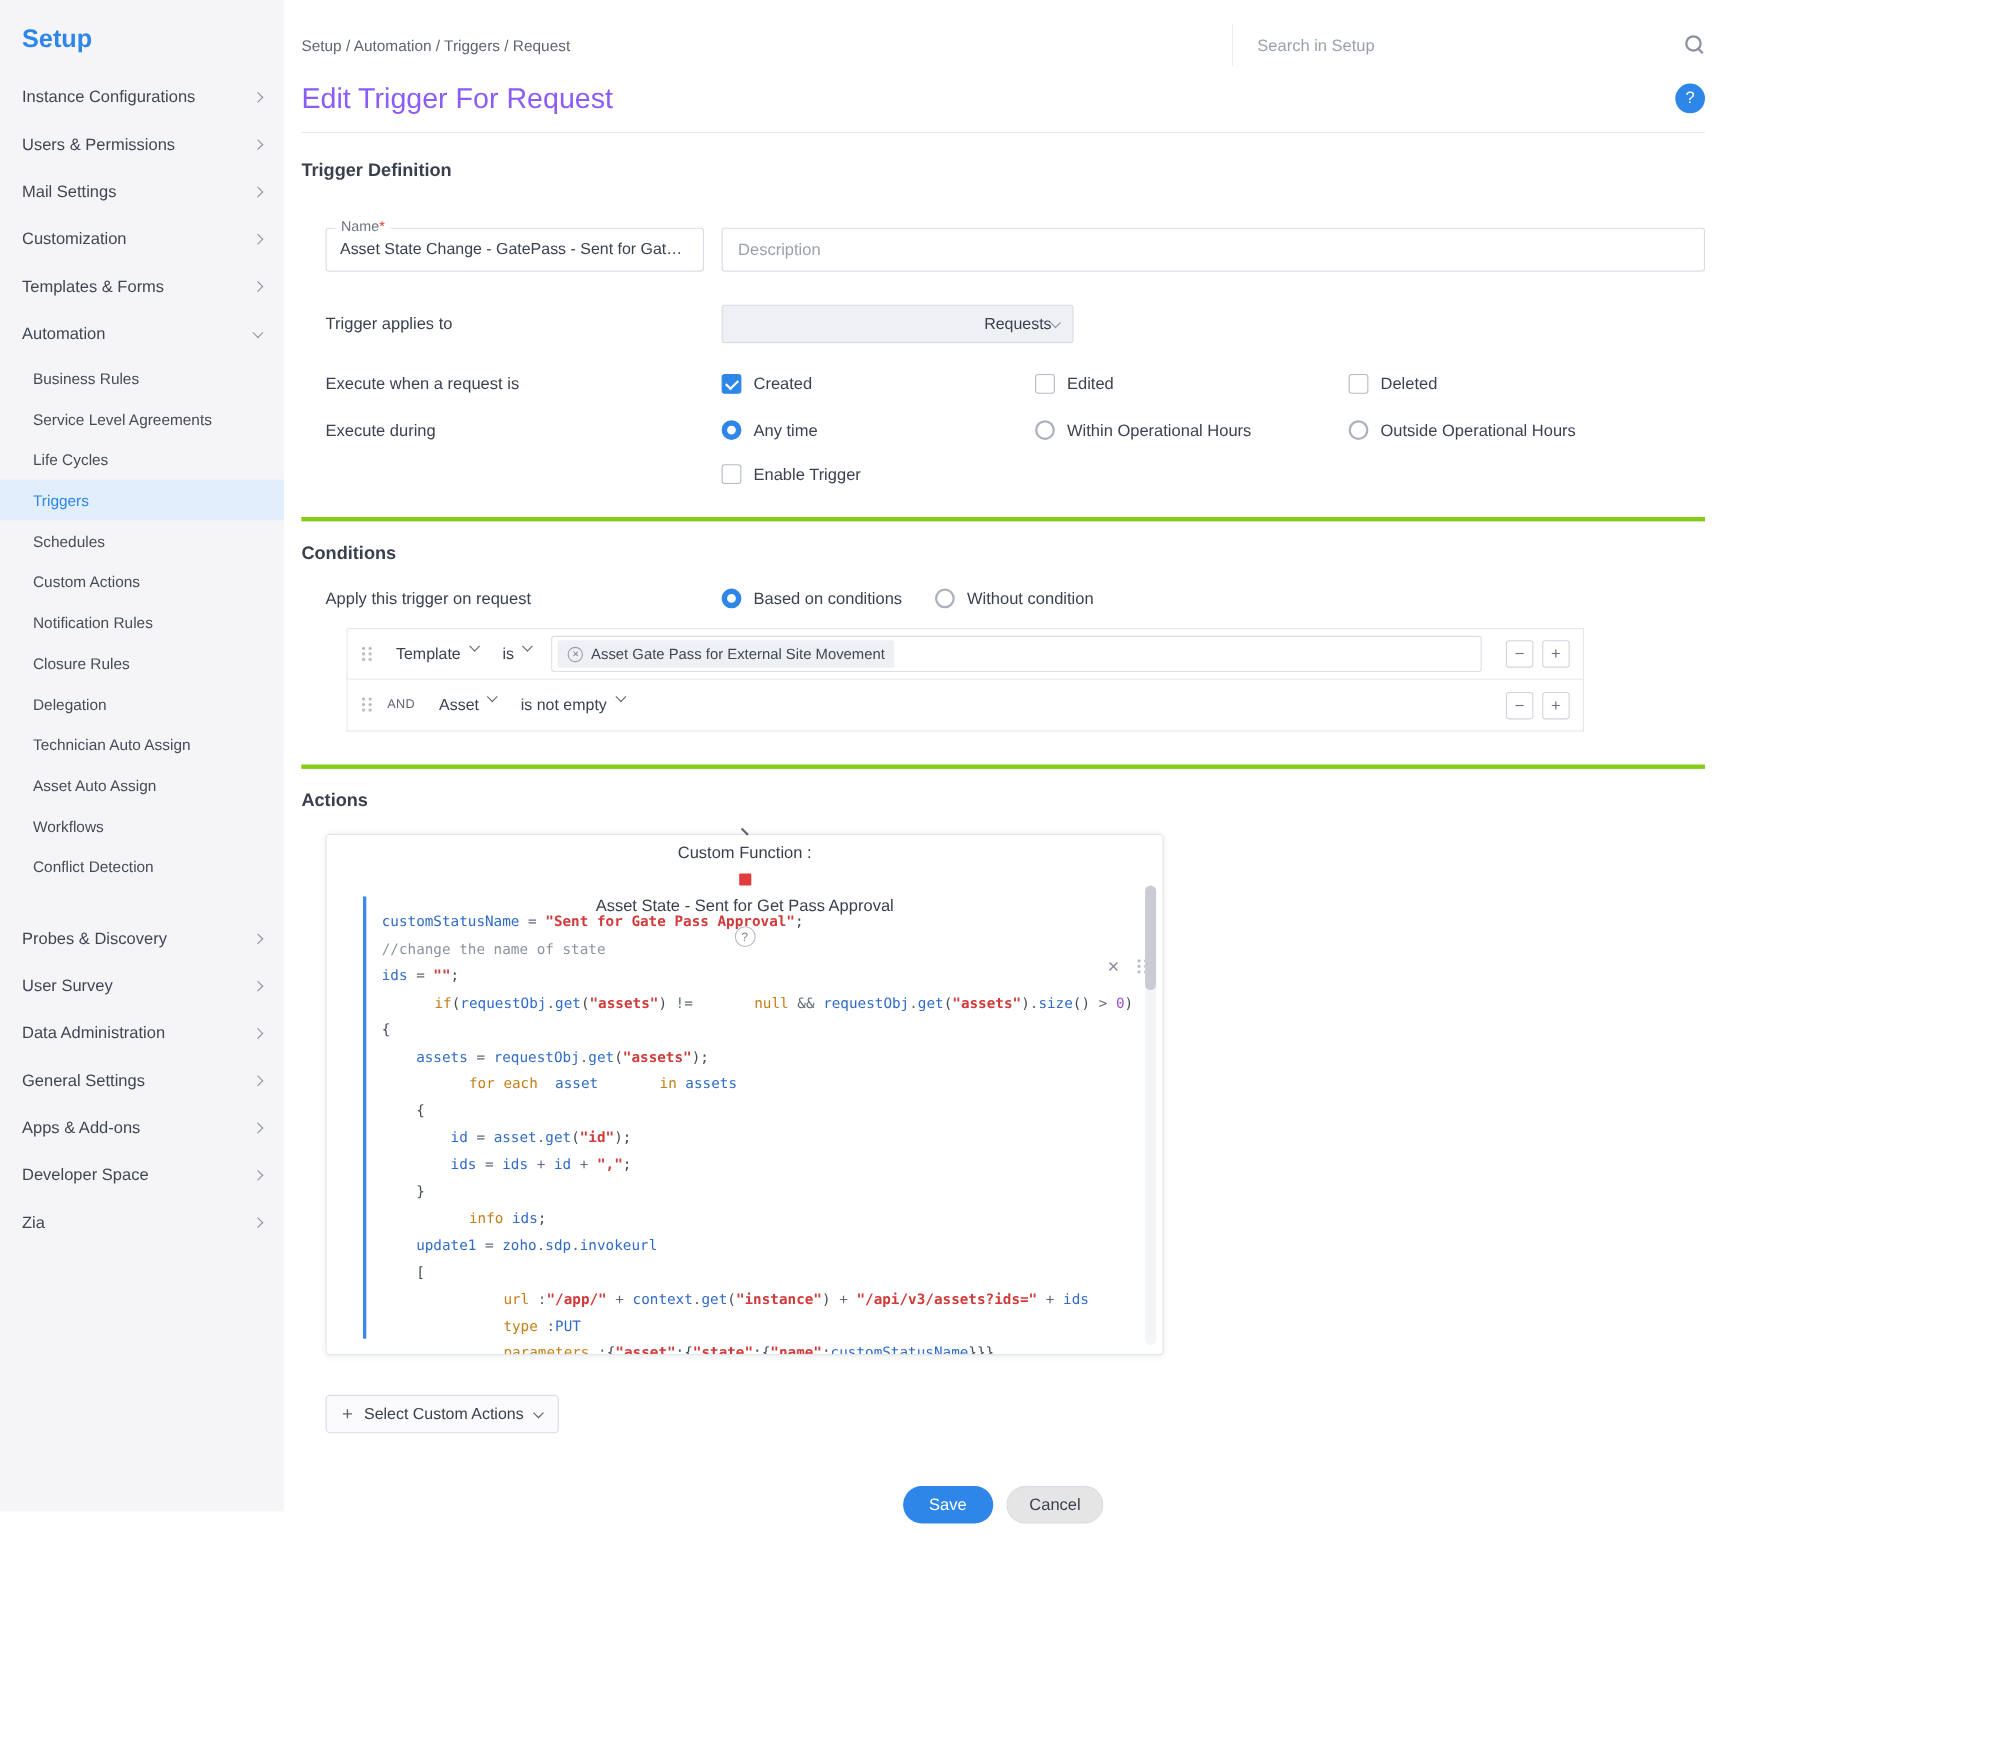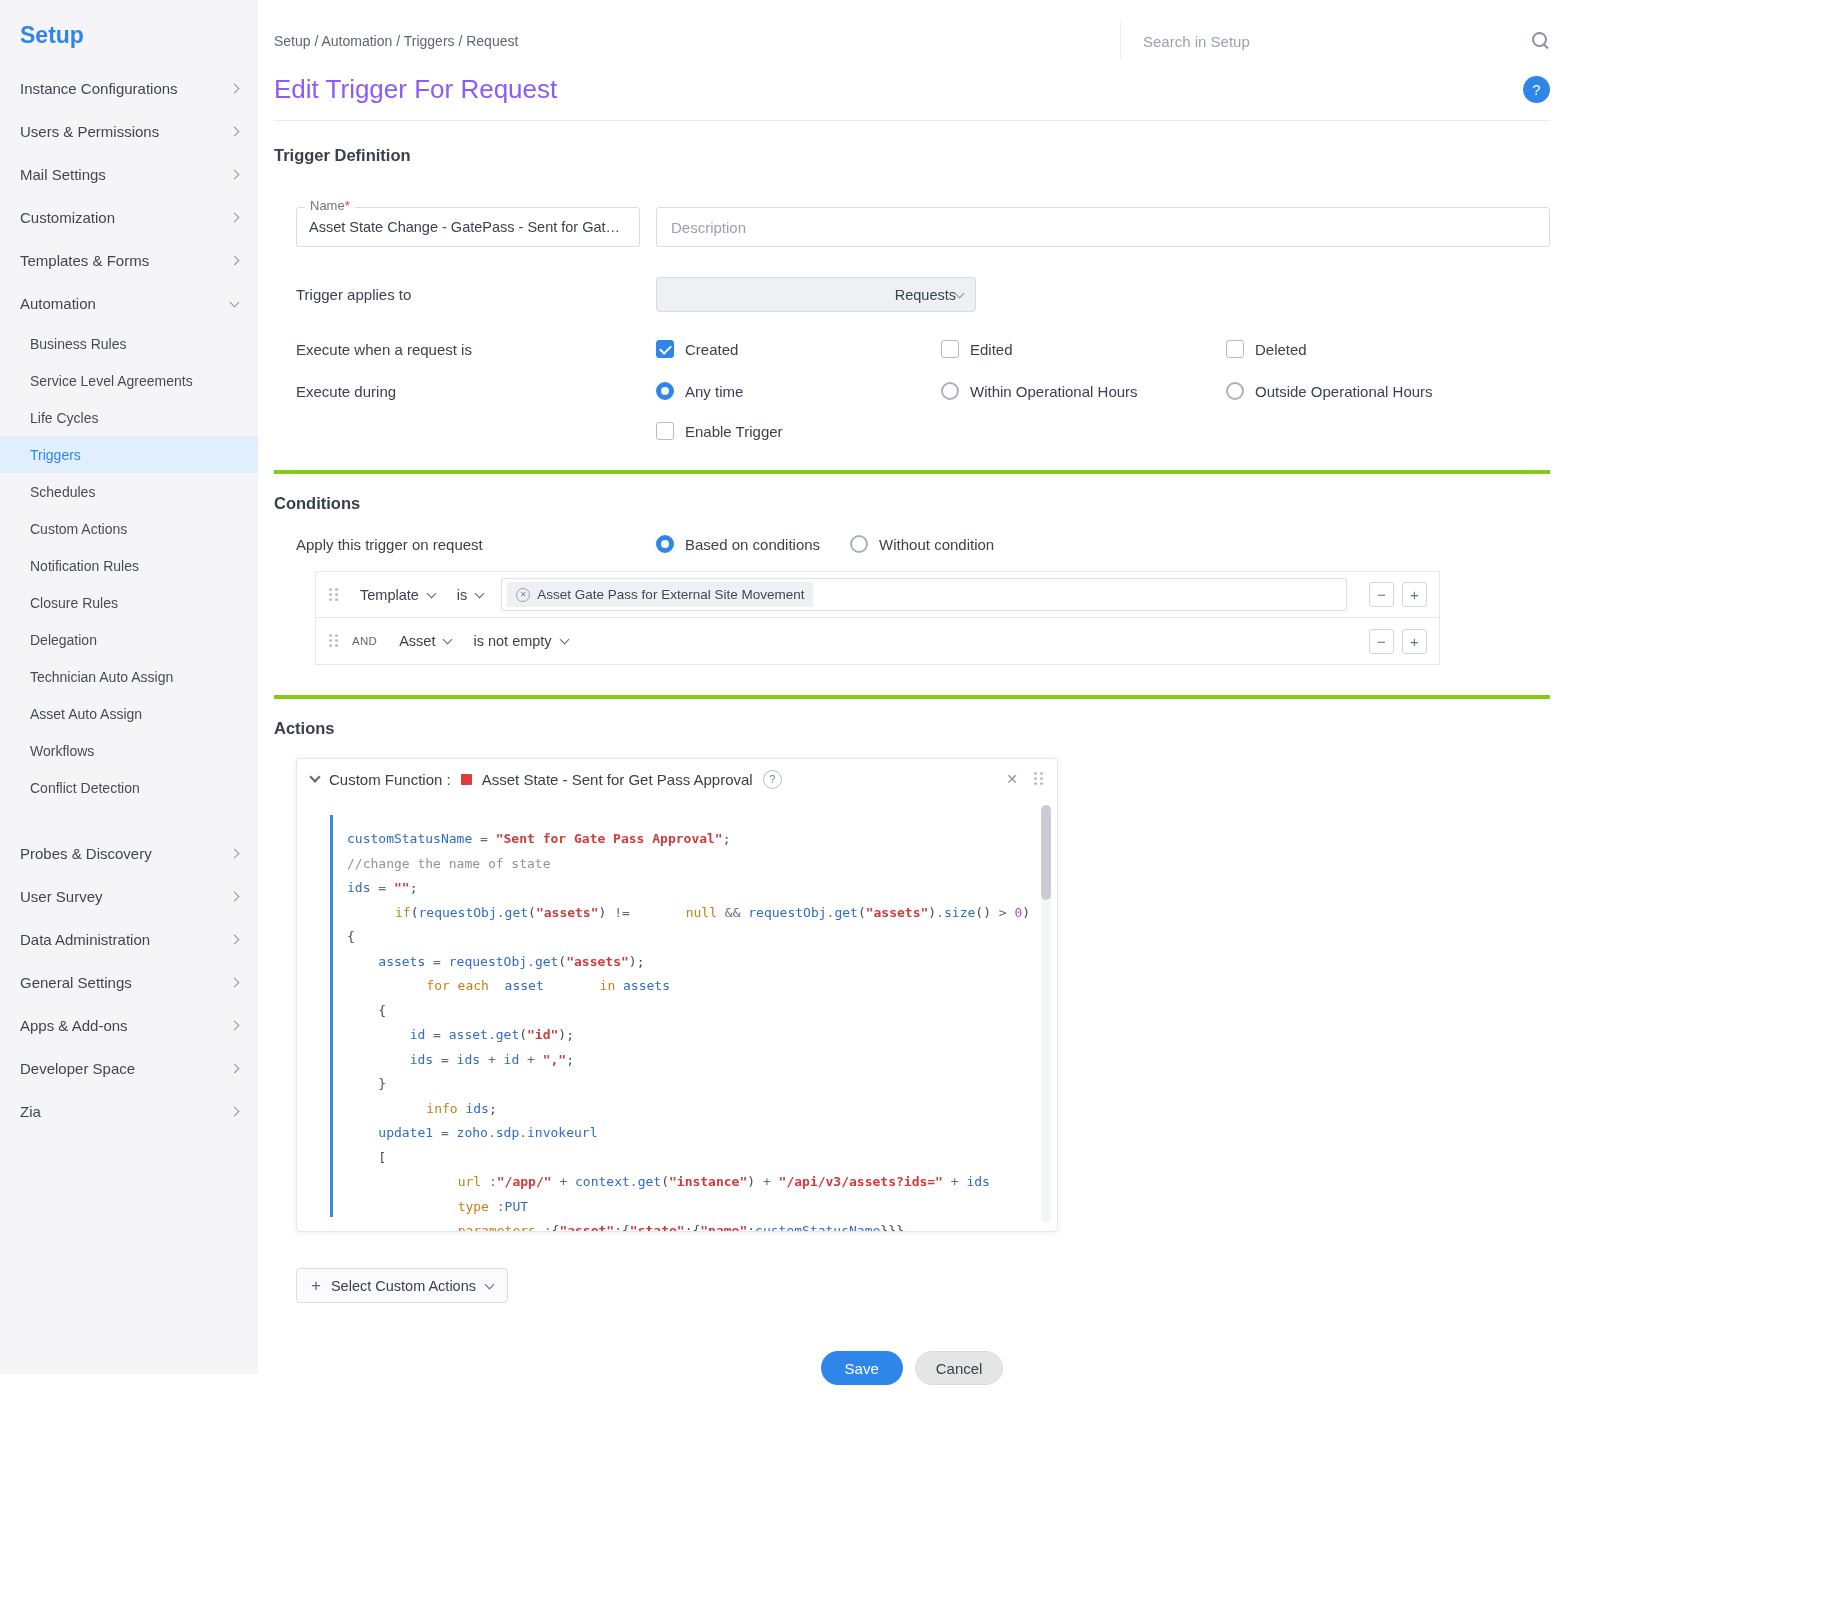--- a/index.html
+++ b/index.html
@@ -62,36 +62,36 @@
   .radio { width:18px; height:18px; border:2px solid #aab1bc; border-radius:50%; background:#fff; margin-right:11px; flex-shrink:0; }
   .radio.selected { border:5.5px solid #2e86e9; }
   .opt-label { font-size:15px; color:#3a4250; }
 
   .section-block { margin-top:30px; border-top:4px solid #84cc16; padding-top:20px; }
   .row-apply { margin-top:22px; }
 
   .cond-rows { margin:18px 0 0 41px; width:1125px; }
   .cond-row { border:1px solid #e4e7eb; height:47px; display:flex; align-items:center; padding:0 12px; background:#fff; }
   .cond-row + .cond-row { border-top:none; }
-  .inline-select { display:flex; align-items:center; gap:9px; font-size:14.5px; color:#3a4250; margin-left:22px; cursor:pointer; }
+  .inline-select { display:flex; gap:9px; font-size:14.5px; color:#3a4250; margin-left:22px; cursor:pointer; }
   .inline-select .chev-d { border-color:#5f6672; }
   .value-box { flex:1; height:33px; border:1px solid #dcdfe5; border-radius:3px; margin:0 14px 0 18px; display:flex; align-items:center; padding:0 5px; background:#fff; }
   .chip { display:flex; align-items:center; gap:7px; background:#eef0f3; border-radius:2px; height:25px; padding:0 9px; font-size:13.5px; color:#3f4856; }
   .chip-x { width:14px; height:14px; border:1px solid #98a0ab; border-radius:50%; display:flex; align-items:center; justify-content:center; font-size:8px; color:#7a818d; cursor:pointer; flex-shrink:0; }
   .mini-btn { width:25px; height:25px; border:1px solid #d0d5dc; border-radius:3px; background:#fff; display:flex; align-items:center; justify-content:center; font-size:15px; color:#6b7280; margin-left:8px; cursor:pointer; flex-shrink:0; }
   .and-label { font-size:11.5px; color:#5f6672; margin-left:14px; letter-spacing:.3px; }
   .flex-spacer { flex:1; }
 
   .drag { width:10px; height:14px; position:relative; flex-shrink:0; cursor:grab; }
   .drag::before { content:""; position:absolute; left:1px; top:0; width:3px; height:3px; border-radius:50%; background:#b8bec8;
     box-shadow:6px 0 0 #b8bec8, 0 5px 0 #b8bec8, 6px 5px 0 #b8bec8, 0 10px 0 #b8bec8, 6px 10px 0 #b8bec8; }
 
   
   .action-card { margin:20px 0 0 22px; width:762px; border:1px solid #e3e6ea; border-radius:4px; box-shadow:0 1px 6px rgba(40,50,70,.08); background:#fff; }
-  .card-header { height:40px; display:flex; align-items:center; padding:0 14px; gap:10px; }
+  .card-header { height:40px; display:flex; align-items:center; padding:0 14px; gap:10px;flex-direction:column; }
   .card-chev { width:8px; height:8px; border-right:2px solid #5f6672; border-bottom:2px solid #5f6672; transform:rotate(45deg); margin-top:-4px; cursor:pointer; }
   .card-title { font-size:15px; color:#39404d; }
   .red-sq { width:11px; height:11px; background:#e23b3b; border-radius:1px; flex-shrink:0; }
   .mini-help { width:19px; height:19px; border:1px solid #b6bcc6; border-radius:50%; display:flex; align-items:center; justify-content:center; font-size:11px; color:#7a818d; cursor:pointer; flex-shrink:0; }
   .card-right { margin-left:auto; display:flex; align-items:center; gap:15px; }
   .close-x { font-size:14px; color:#8a919c; cursor:pointer; }
 
   .code-wrap { position:relative; height:432px; overflow:hidden; padding:28px 26px 0 50px; }
   .code-accent { position:absolute; left:33px; top:16px; bottom:14px; width:3px; background:#3f87e8; }
   .code-line { font-family:"DejaVu Sans Mono", monospace; font-size:13px; line-height:24.5px; white-space:pre; }

